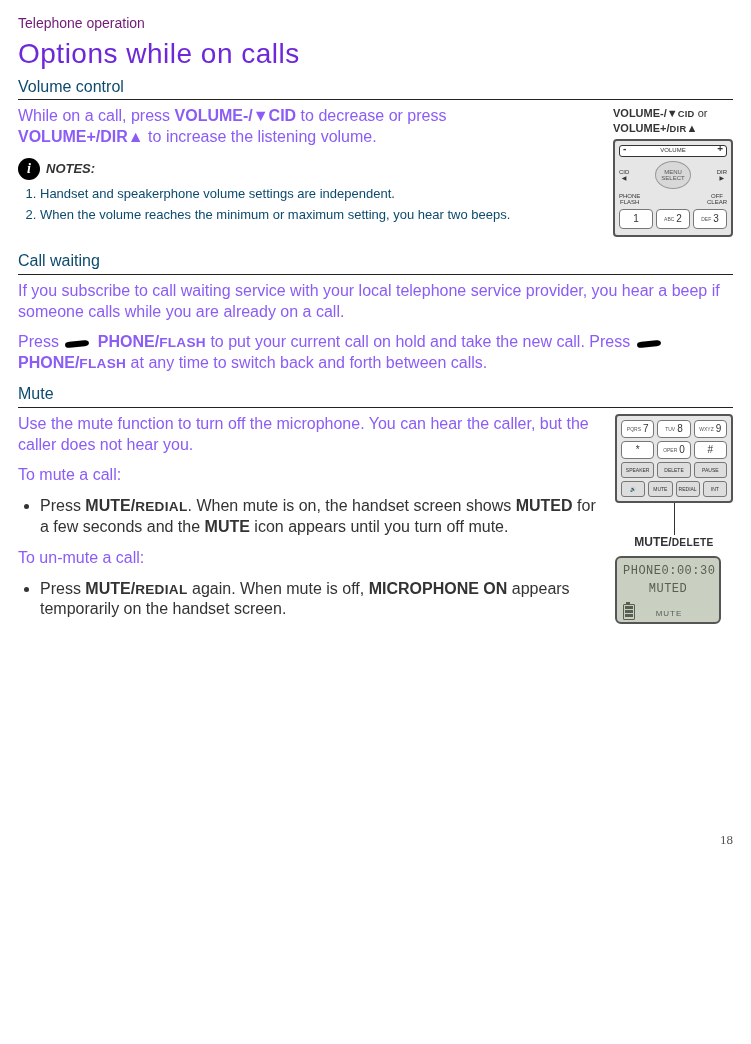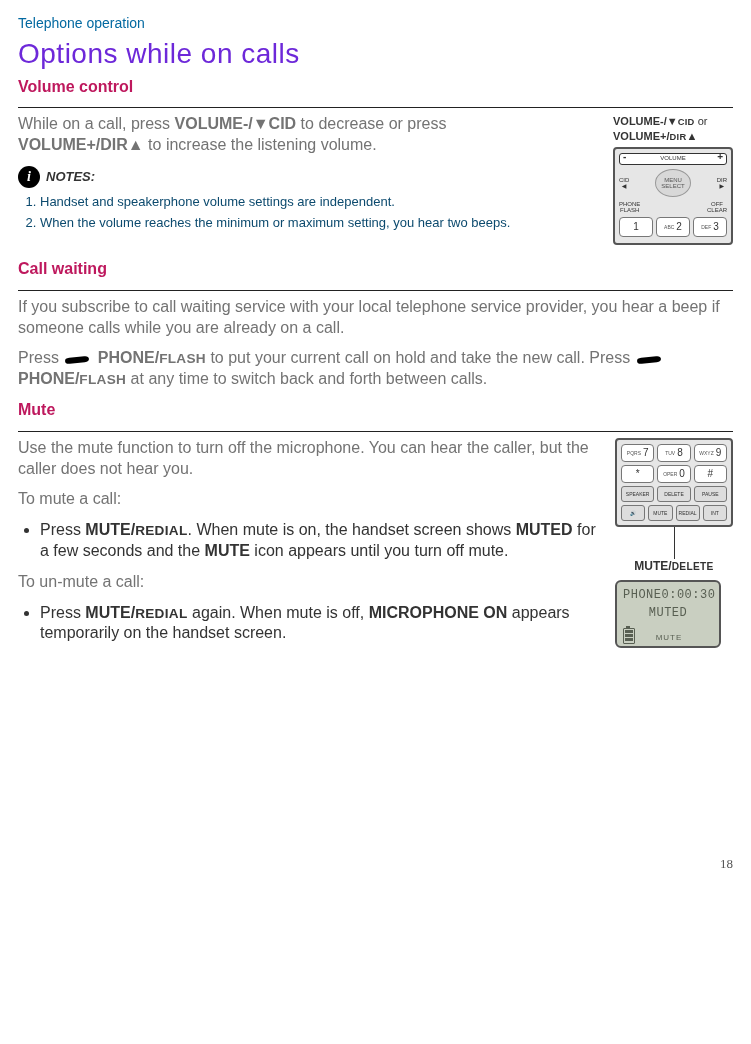--- a/index.html
+++ b/index.html
@@ -6,41 +6,41 @@
     font-family: Arial, Helvetica, sans-serif;
     color: #333;
     margin: 0;
     padding: 14px 18px 30px 18px;
     width: 751px;
     box-sizing: border-box;
     line-height: 1.3;
   }
   .header-small {
     font-size: 14px;
-    color: #0369a1;
+    color: #701a75;
   }
   .page-title {
     font-size: 28px;
     font-weight: 300;
     color: #6d28d9;
     margin: 4px 0 4px 0;
     letter-spacing: 0.5px;
   }
   .section-heading {
-    font-weight: bold;
+    font-weight: normal;
     font-size: 16px;
-    color: #be185d;
+    color: #0c4a6e;
     border-bottom: 1px solid #222;
-    padding-bottom: 10px;
+    padding-bottom: 2px;
     margin-top: 4px;
     margin-bottom: 6px;
   }
   .body-text {
     font-size: 16px;
-    color: #737373;
+    color: #8b5cf6;
     margin: 4px 0 10px 0;
   }
   .notes-row {
     display: flex;
     align-items: center;
     gap: 6px;
     margin-top: 6px;
   }
   .info-icon {
     width: 22px;

